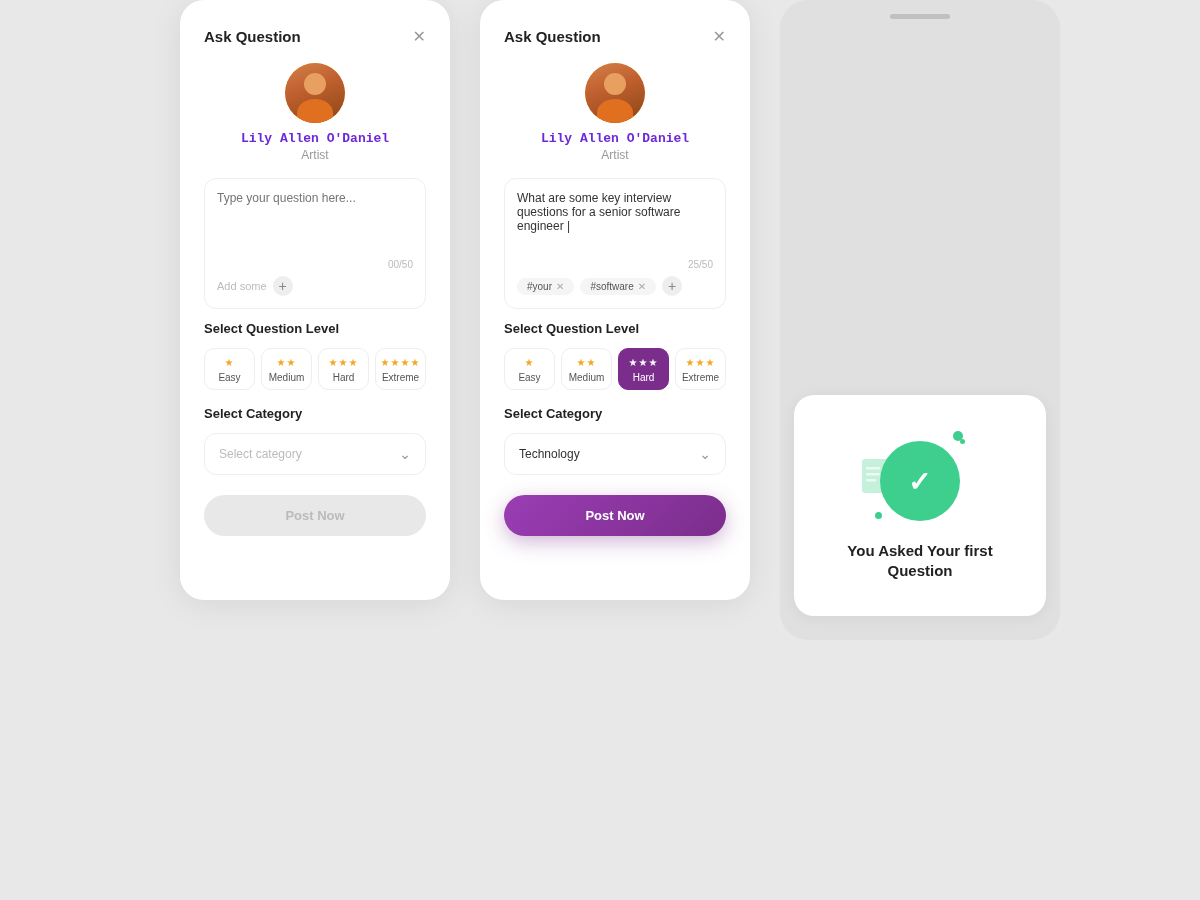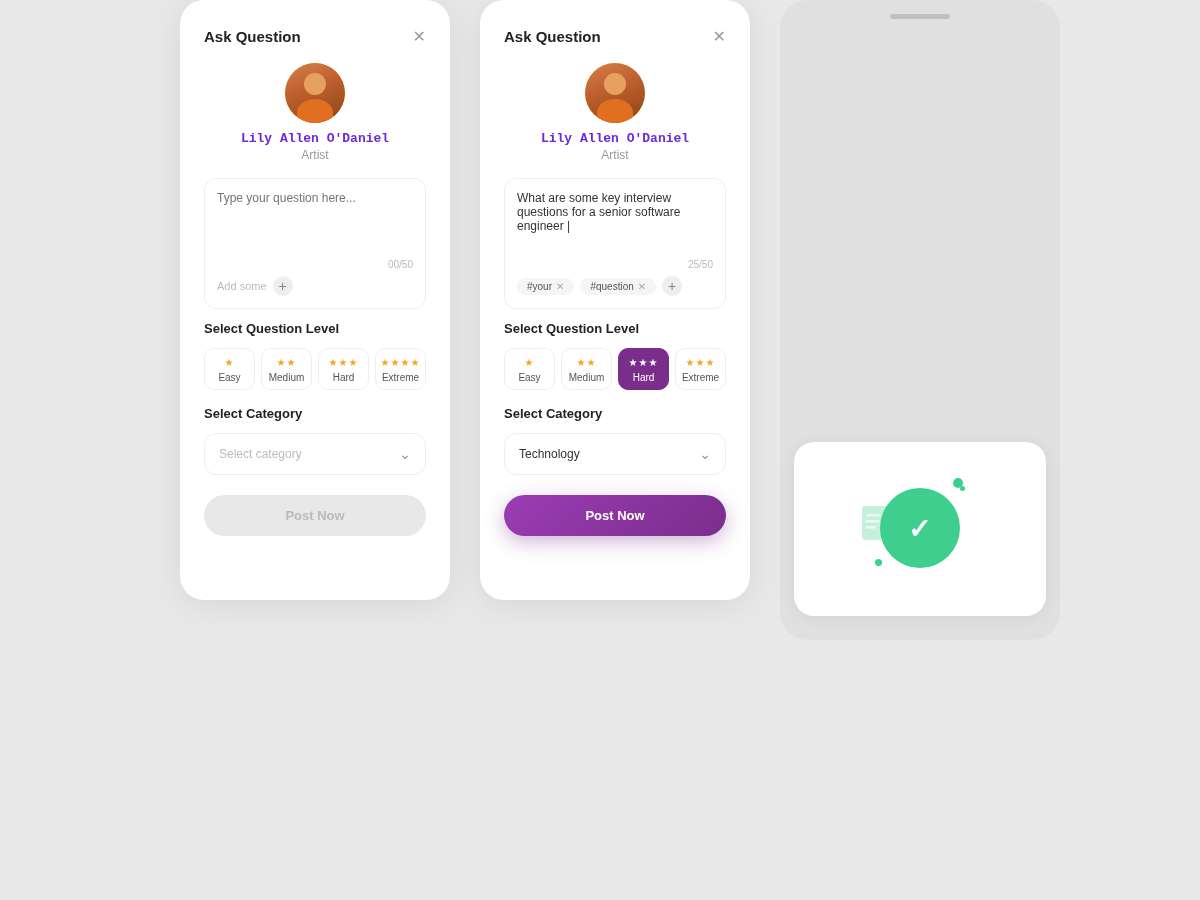--- a/index.html
+++ b/index.html
@@ -508,21 +508,21 @@
 
     <div class="question-box">
       <textarea class="question-textarea filled" style="">What are some key interview questions for a senior software engineer |</textarea>
       <div class="char-count">25/50</div>
       <div class="tags-row">
         <div class="tag-chip">
           <span>#your</span>
           <span class="remove">✕</span>
         </div>
         <div class="tag-chip">
-          <span>#question</span>
+          <span>#software</span>
           <span class="remove">✕</span>
         </div>
         <button class="add-tag-btn">+</button>
       </div>
     </div>
 
     <div class="section-label">Select Question Level</div>
 
     <div class="levels-row">
       <button class="level-btn">
@@ -566,16 +566,17 @@
             <rect x="4" y="14" width="14" height="2.5" rx="1" fill="#fff" opacity="0.7"></rect>
             <rect x="4" y="20" width="10" height="2.5" rx="1" fill="#fff" opacity="0.7"></rect>
           </svg>
           <span class="success-check">✓</span>
         </div>
         <div class="dot-green-1"></div>
         <div class="dot-green-2"></div>
         <div class="dot-green-3"></div>
       </div>
 
+      <div class="success-title">You Asked Your first Question</div>
     </div>
   </div>
 
 </div>
 
 </body></html>

